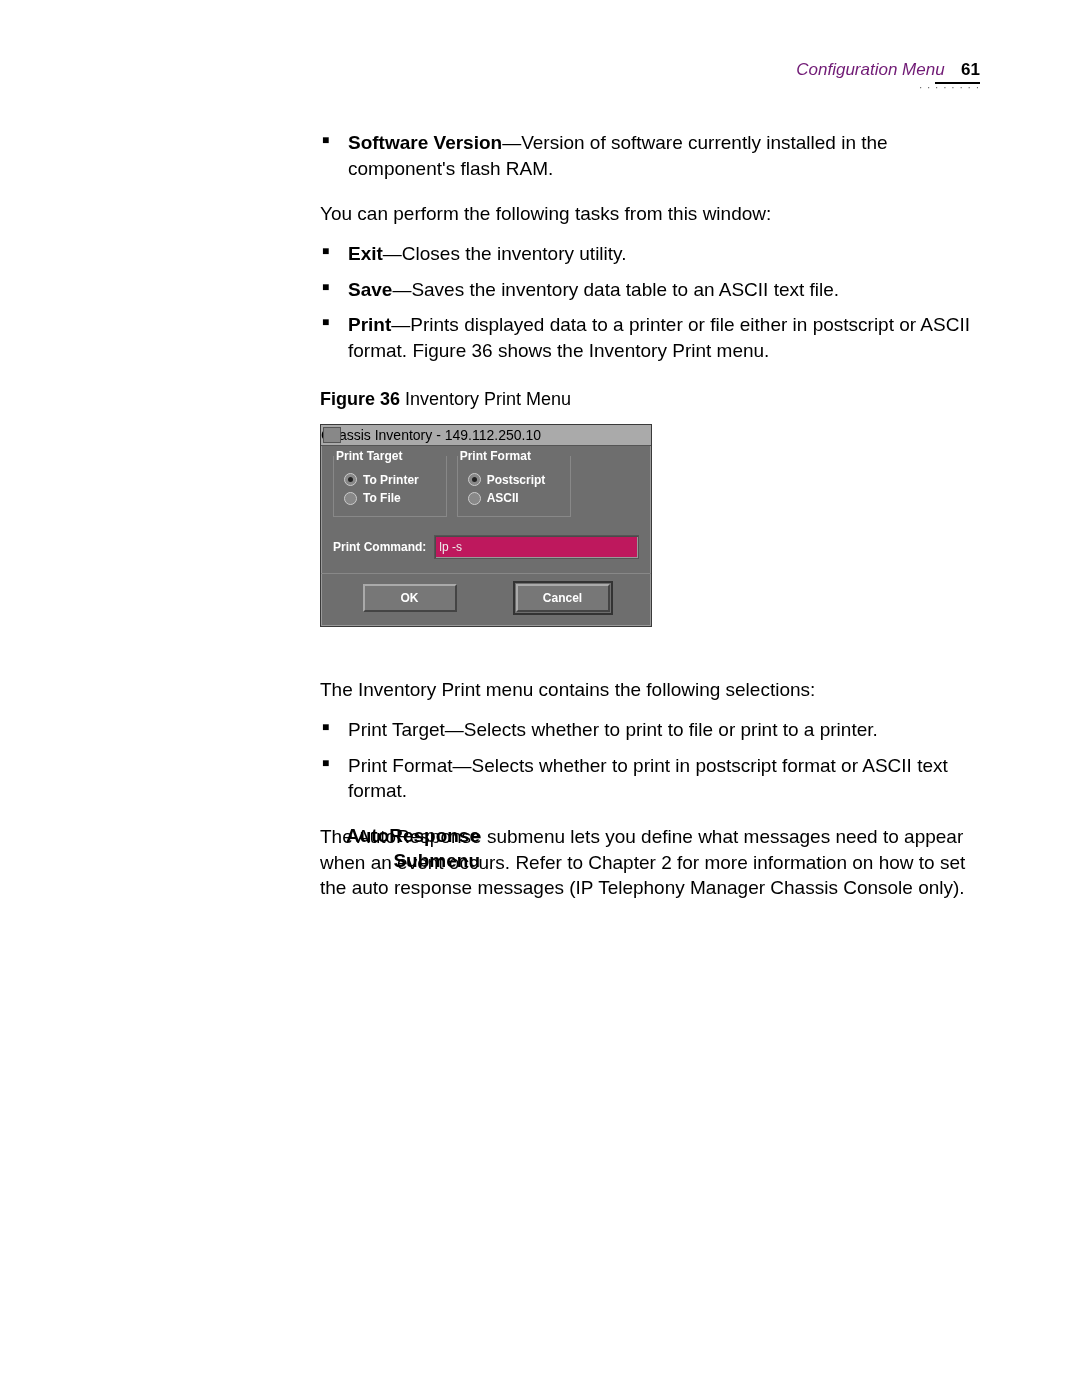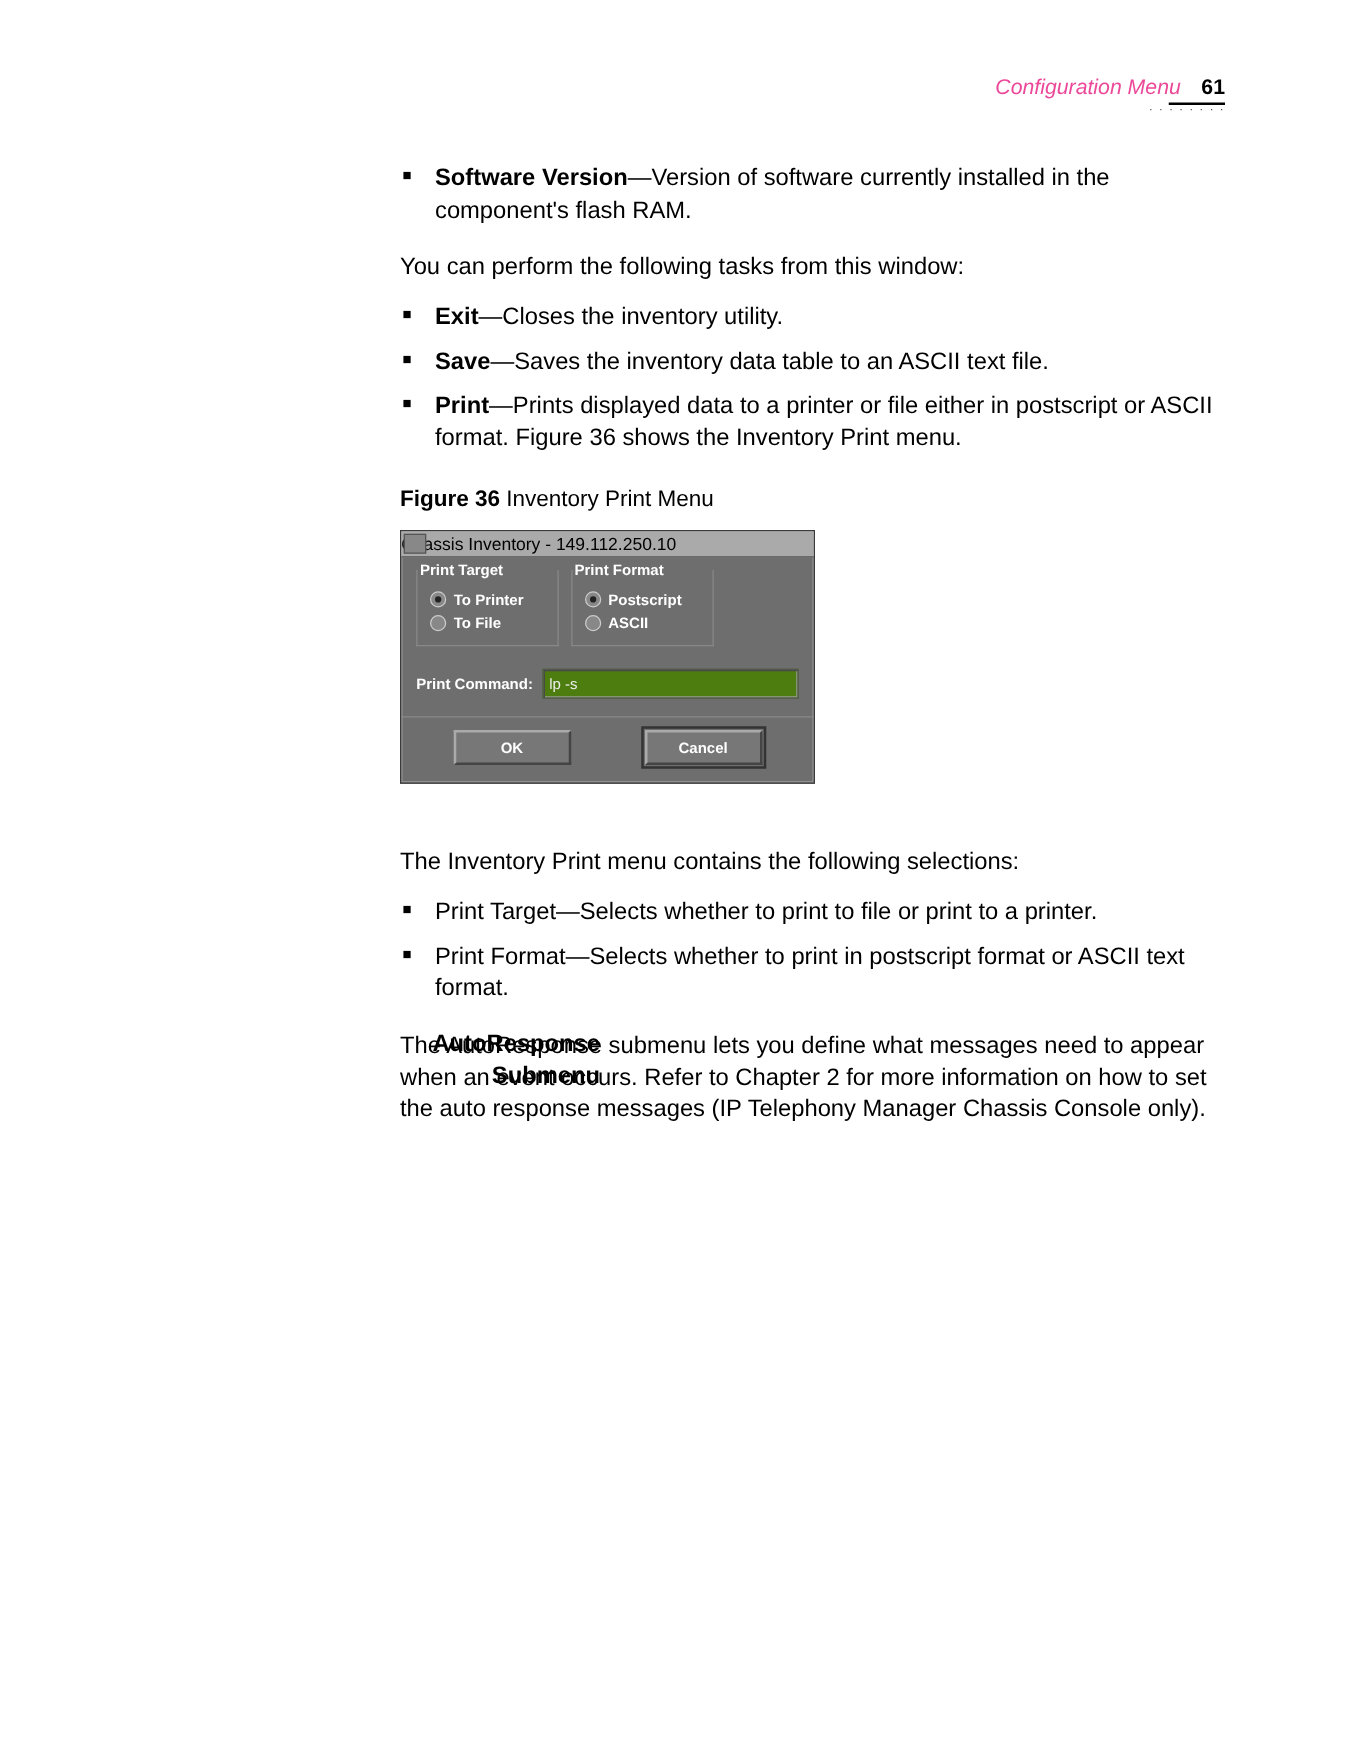--- a/index.html
+++ b/index.html
@@ -26,21 +26,21 @@
   }
   .header-right {
     position: absolute;
     right: 0;
     top: 0;
     text-align: right;
   }
   .header-text {
     font-style: italic;
     font-size: 17px;
-    color: #ec4899;
+    color: #701a75;
   }
   .header-pagenum {
     font-weight: bold;
     font-size: 17px;
     margin-left: 12px;
   }
   .header-rule {
     border-top: 2px solid #000;
     width: 45px;
     margin-left: auto;
@@ -168,21 +168,21 @@
     align-items: center;
     gap: 8px;
     margin: 8px 0 14px 0;
   }
   .cmd-label {
     font-weight: bold;
     font-size: 12px;
   }
   .cmd-input {
     flex: 1;
-    background: #4d7c0f;
+    background: #be185d;
     border: 1px solid #555;
     box-shadow: inset 1px 1px 0 #4a4a4a, inset -1px -1px 0 #9a9a9a;
     color: #eee;
     font-size: 12px;
     padding: 2px 4px;
     height: 18px;
     font-family: inherit;
   }
   .dialog-sep {
     border-top: 1px solid #888;

